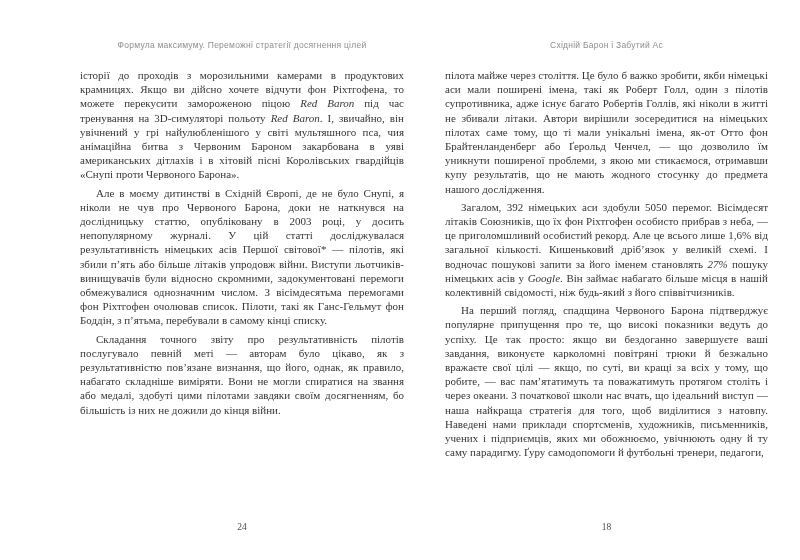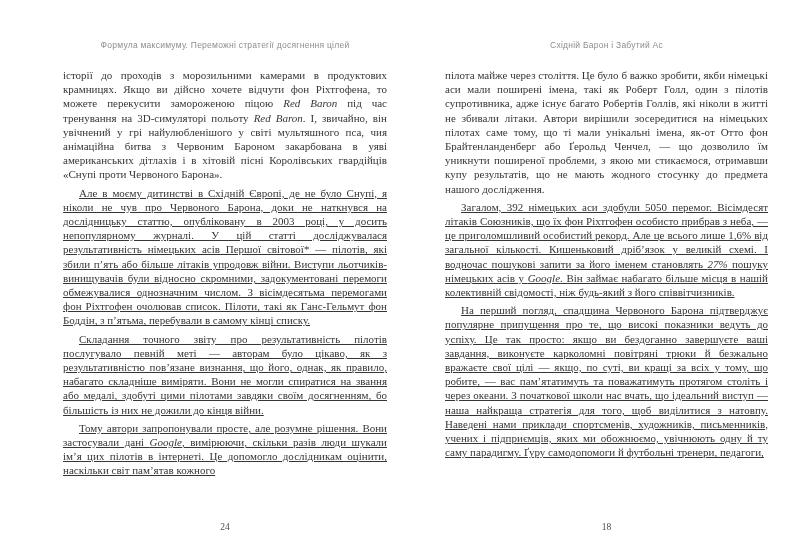--- a/index.html
+++ b/index.html
@@ -15,21 +15,21 @@
     width: 800px;
     height: 560px;
     background: #ffffff;
     font-family: "Liberation Serif", "DejaVu Serif", serif;
   }
   .page {
     position: absolute;
     top: 0;
     height: 560px;
   }
-  .page.left  { left: 59px;  width: 332px; }
+  .page.left  { left: 76px;  width: 332px; }
   .page.right { left: 441px; width: 331px; }
   .running-header {
     position: absolute;
     top: 40px;
     left: 0;
     width: 100%;
     text-align: center;
     font-family: "Liberation Sans", "DejaVu Sans", sans-serif;
     font-size: 8.5px;
     letter-spacing: 0.25px;
@@ -47,21 +47,20 @@
     line-height: 14.2px;
     color: #363636;
     text-align: justify;
   }
   .page-body p.para {
     margin: 4px;
     padding: 0;
   }
   .page-body p.para.indent {
     text-indent: 16px;
-    text-decoration: underline;
   }
   .page-body em {
     font-style: italic;
   }
   .page-number {
     position: absolute;
     top: 498px;
     left: 0;
     width: 100%;
     text-align: center;
@@ -74,21 +73,20 @@
 <body>
 
 <div class="spread">
 
   <div class="page left">
     <div class="running-header">Формула максимуму. Переможні стратегії досягнення цілей</div>
     <div class="page-body">
         <p class="para"><span>історії до проходів з морозильними камерами в продуктових крамницях. Якщо ви дійсно хочете відчути фон Ріхтгофена, то можете перекусити замороженою піцою </span><em>Red Baron</em><span> під час тренування на 3D-симуляторі польоту </span><em>Red Baron</em><span>. І, звичайно, він увічнений у грі найулюбленішого у світі мультяшного пса, чия анімаційна битва з Червоним Бароном закарбована в уяві американських дітлахів і в хітовій пісні Королівських гвардійців «Снупі проти Червоного Барона».</span></p>
         <p class="para indent"><span>Але в моєму дитинстві в Східній Європі, де не було Снупі, я ніколи не чув про Червоного Барона, доки не наткнувся на дослідницьку статтю, опубліковану в 2003 році, у досить непопулярному журналі. У цій статті досліджувалася результативність німецьких асів Першої світової* — пілотів, які збили п’ять або більше літаків упродовж війни. Виступи льотчиків-винищувачів були відносно скромними, задокументовані перемоги обмежувалися однозначним числом. З вісімдесятьма перемогами фон Ріхтгофен очолював список. Пілоти, такі як Ганс-Гельмут фон Боддін, з п’ятьма, перебували в самому кінці списку.</span></p>
         <p class="para indent"><span>Складання точного звіту про результативність пілотів послугувало певній меті — авторам було цікаво, як з результативністю пов’язане визнання, що його, однак, як правило, набагато складніше виміряти. Вони не могли спиратися на звання або медалі, здобуті цими пілотами завдяки своїм досягненням, бо більшість із них не дожили до кінця війни.</span></p>
-        <p class="para indent"><span>Тому автори запропонували просте, але розумне рішення. Вони застосували дані </span><em>Google</em><span>, вимірюючи, скільки разів люди шукали ім’я цих пілотів в інтернеті. Це допомогло дослідникам оцінити, наскільки світ пам’ятав кожного</span></p>
       </div>
     <div class="page-number">24</div>
   </div>
 
   <div class="page right">
     <div class="running-header">Східній Барон і Забутий Ас</div>
     <div class="page-body">
         <p class="para"><span>пілота майже через століття. Це було б важко зробити, якби німецькі аси мали поширені імена, такі як Роберт Голл, один з пілотів супротивника, адже існує багато Робертів Голлів, які ніколи в житті не збивали літаки. Автори вирішили зосередитися на німецьких пілотах саме тому, що ті мали унікальні імена, як-от Отто фон Брайтенланденберг або Ґерольд Ченчел, — що дозволило їм уникнути поширеної проблеми, з якою ми стикаємося, отримавши купу результатів, що не мають жодного стосунку до предмета нашого дослідження.</span></p>
         <p class="para indent"><span>Загалом, 392 німецьких аси здобули 5050 перемог. Вісімдесят літаків Союзників, що їх фон Ріхтгофен особисто прибрав з неба, — це приголомшливий особистий рекорд. Але це всього лише 1,6% від загальної кількості. Кишеньковий дріб’язок у великій схемі. І водночас пошукові запити за його іменем становлять </span><em>27%</em><span> пошуку німецьких асів у </span><em>Google</em><span>. Він займає набагато більше місця в нашій колективній свідомості, ніж будь-який з його співвітчизників.</span></p>
         <p class="para indent"><span>На перший погляд, спадщина Червоного Барона підтверджує популярне припущення про те, що високі показники ведуть до успіху. Це так просто: якщо ви бездоганно завершуєте ваші завдання, виконуєте карколомні повітряні трюки й безжально вражаєте свої цілі — якщо, по суті, ви кращі за всіх у тому, що робите, — вас пам’ятатимуть та поважатимуть протягом століть і через океани. З початкової школи нас вчать, що ідеальний виступ — наша найкраща стратегія для того, щоб виділитися з натовпу. Наведені нами приклади спортсменів, художників, письменників, учених і підприємців, яких ми обожнюємо, увічнюють одну й ту саму парадигму. Ґуру самодопомоги й футбольні тренери, педагоги,</span></p>

